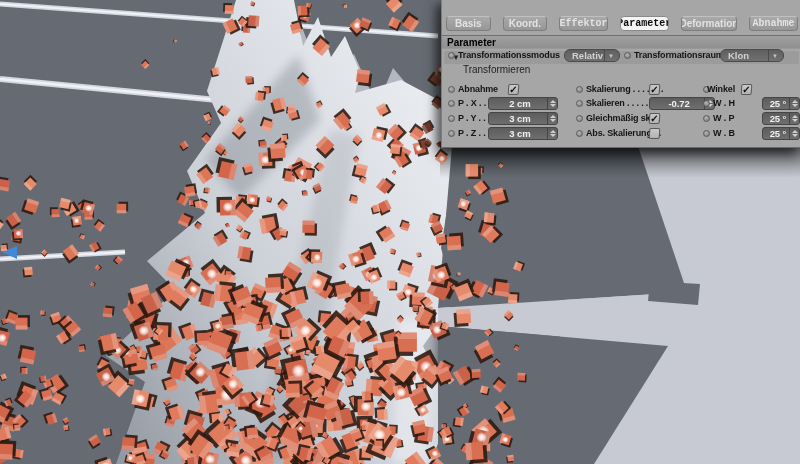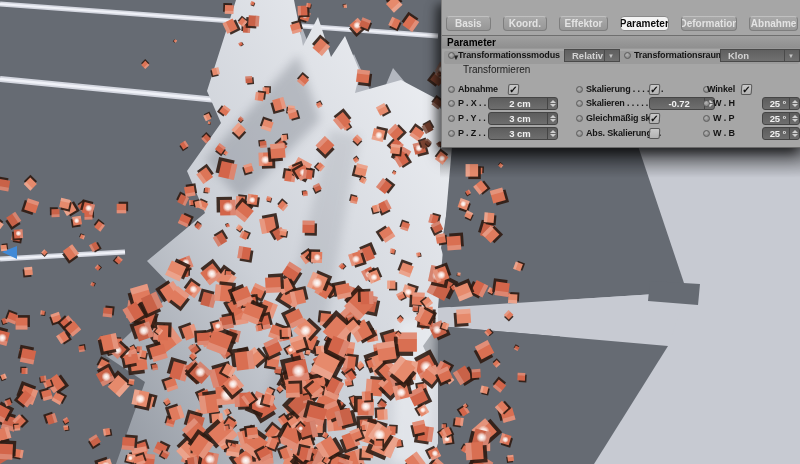--- a/index.html
+++ b/index.html
@@ -17,21 +17,21 @@
               background:radial-gradient(circle at 35% 30%, #eef4ff 0 25%, #9fb6d6 55%, #4a5f86 100%);
               border:1px solid #3c3c3c;box-sizing:border-box;}
   #title-text{font-size:10.5px;font-weight:bold;color:#0c0c0c;letter-spacing:.1px;}
   #tabs{position:absolute;left:4px;right:3px;top:16px;height:15px;display:flex;gap:12px;}
   .tab{flex:1;display:flex;align-items:center;justify-content:center;
        font-size:10px;font-weight:bold;color:#e3e3e3;
        background:linear-gradient(#a9a9a9,#979797);
        border:1px solid #7e7e7e;border-top-color:#c0c0c0;border-radius:4px;
        white-space:nowrap;overflow:hidden;}
   .tab.selected{background:#f4f4f4;color:#0a0a0a;border-color:#8a8a8a;}
-  .tab.w-lg{flex:1.28;} .tab.w-md{flex:1.1;}
+  .tab.w-lg{flex:1.28;} .tab.w-md{flex:1.1;font-family:Liberation Mono, monospace;}
   #sec-header{position:absolute;left:0;top:35px;width:100%;height:14px;
               background:linear-gradient(#a0a0a0,#8f8f8f);
               border-top:1px solid #6f6f6f;border-bottom:1px solid #989898;
               display:flex;align-items:center;box-sizing:border-box;}
   #sec-header span{font-size:10px;font-weight:bold;color:#000;margin-left:5px;}
   #grp-header{position:absolute;left:2px;top:51px;width:355px;height:13px;
               background:#9b9b9b;display:flex;align-items:center;border-radius:2px;}
   #grp-header .tri{font-size:8px;color:#222;margin:0 3px 0 8px;line-height:1;}
   #grp-header .glabel{font-size:10px;font-weight:normal;color:#1e1e1e;margin-top:24px;}
 
@@ -44,21 +44,21 @@
   .field{position:absolute;top:0;height:13px;border-radius:3px;
          background:linear-gradient(#5d5d5d,#6e6e6e);
          border:1px solid #454545;box-sizing:border-box;display:flex;align-items:center;}
   .fval{flex:1;font-size:9.5px;font-weight:bold;color:#f0f0f0;padding-left:4px;
         letter-spacing:-.1px;white-space:nowrap;overflow:hidden;text-align:center;}
   .stepper{width:9px;height:100%;border-left:1px solid #454545;display:flex;flex-direction:column;
            align-items:center;justify-content:center;gap:1px;}
   .stepper i{display:block;width:0;height:0;border-left:3px solid transparent;border-right:3px solid transparent;}
   .stepper .up{border-bottom:3px solid #cfcfcf;}
   .stepper .dn{border-top:3px solid #cfcfcf;}
-  .dropdown{position:absolute;top:0;height:13px;border-radius:0;
+  .dropdown{position:absolute;top:0;height:13px;border-radius:6px;
             background:linear-gradient(#606060,#707070);
             border:1px solid #4a4a4a;box-sizing:border-box;display:flex;align-items:center;}
   .dval{flex:1;font-size:9.5px;font-weight:bold;color:#d2d2d2;padding-left:7px;white-space:nowrap;}
   .darr{font-size:6px;color:#c4c4c4;padding:0 5px 0 3px;border-left:1px solid #4a4a4a;
         height:100%;display:flex;align-items:center;}
   .checkbox{position:absolute;top:1px;width:11px;height:11px;border-radius:2px;
             background:linear-gradient(#c9c9c9,#b2b2b2);
             border:1px solid #595959;box-sizing:border-box;
             display:flex;align-items:center;justify-content:center;
             font-size:10px;font-weight:bold;color:#0b0b0b;line-height:1;
@@ -2947,21 +2947,21 @@
 
     <div class="prow" style="top:49px">
       <span class="adot" style="left:6px"></span>
       <span class="plabel" style="left:16px">Transformationssmodus</span>
       <span class="dropdown" style="left:122px;width:56px">
         <span class="dval">Relativ</span>
         <span class="darr">▼</span>
       </span>
       <span class="adot" style="left:182px"></span>
       <span class="plabel" style="left:192px">Transformationsraum</span>
-      <span class="dropdown" style="left:278px;width:80px">
+      <span class="dropdown" style="left:278px;width:64px">
         <span class="dval">Klon</span>
         <span class="darr">▼</span>
       </span>
     </div>
 
     <div class="prow" style="top:83px">
       <span class="adot" style="left:6px"></span>
       <span class="plabel" style="left:16px">Abnahme</span>
       <span class="checkbox" style="left:66px">✓</span>
       <span class="adot" style="left:134px"></span>

